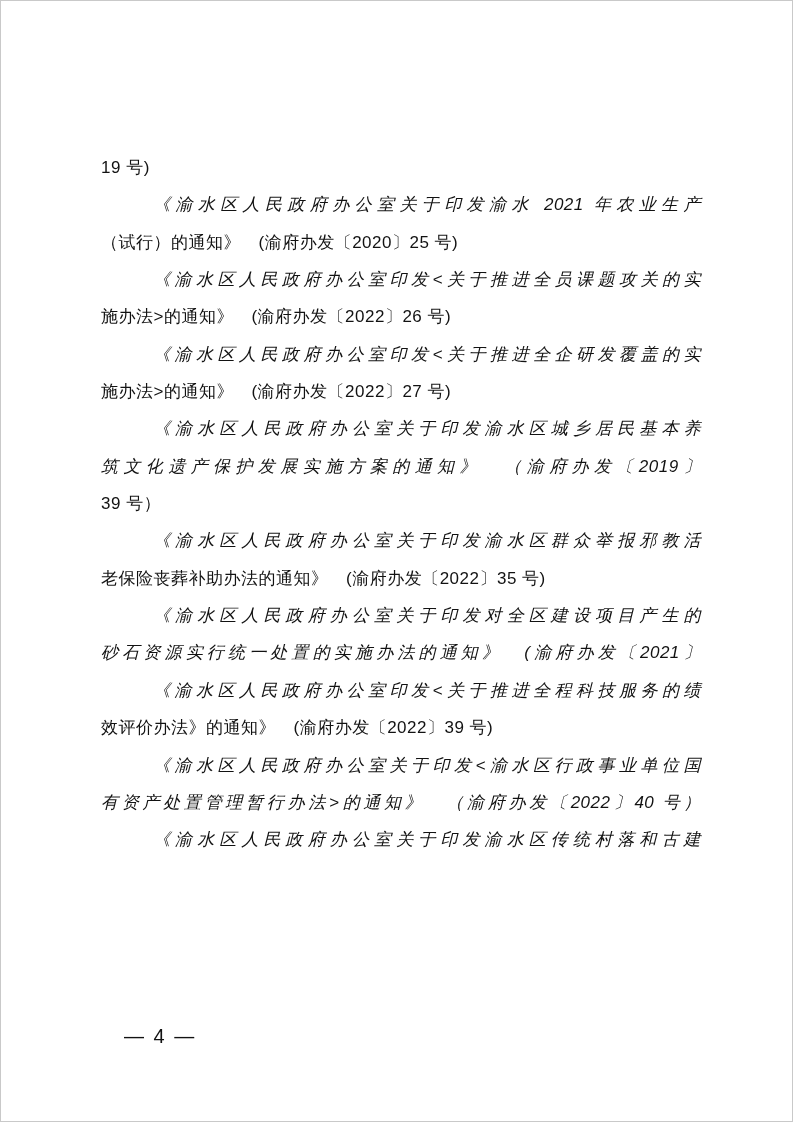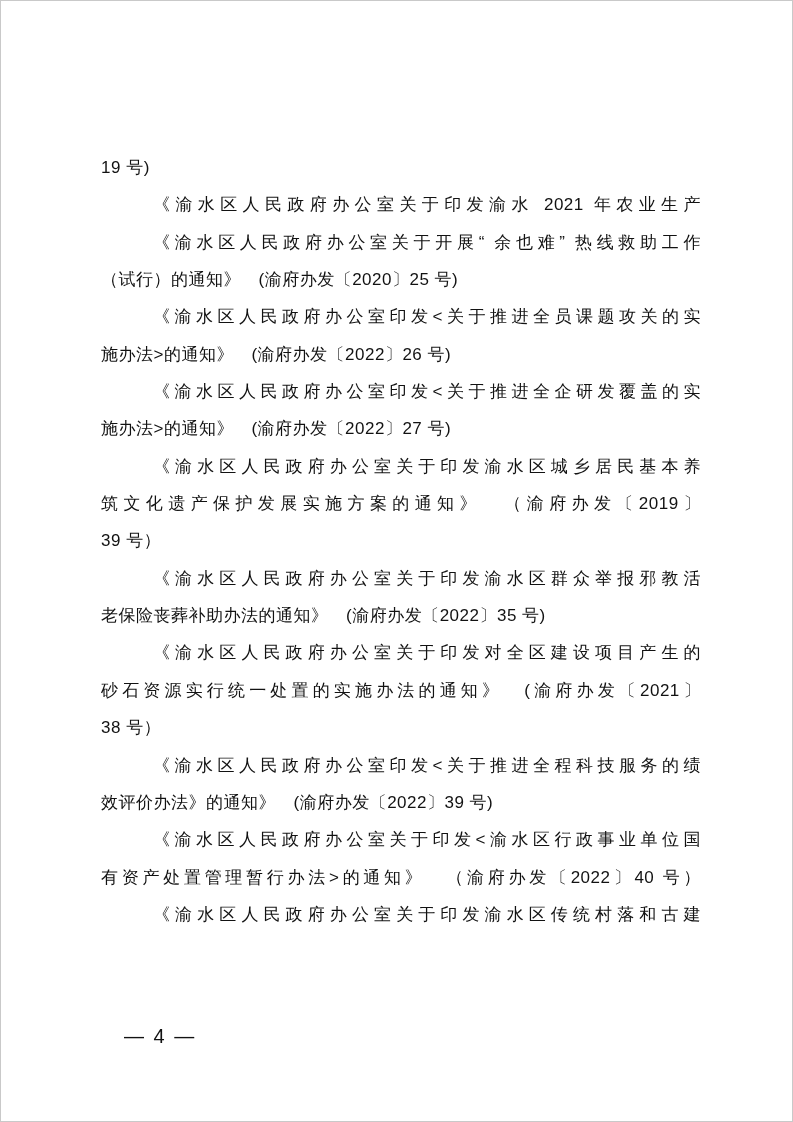--- a/index.html
+++ b/index.html
@@ -27,54 +27,53 @@
     white-space: pre;
     letter-spacing: 0.5px;
     overflow: visible;
   }
   .line.full {
     white-space: normal;
     text-align: justify;
     text-align-last: justify;
     text-justify: inter-character;
     word-break: keep-all;
+    font-style: italic;
   }
   .line.indent {
     text-indent: 52px;
   }
   .page-footer {
     position: absolute;
     left: 123px;
     top: 1021px;
     font-size: 20px;
     line-height: 28px;
     letter-spacing: 2px;
     color: #121212;
   }
 </style>
 </head>
 <body>
 
 <div class="doc-body">
   <div class="line">19 号)</div>
   <div class="line indent full">《渝水区人民政府办公室关于印发渝水 2021 年农业生产</div>
-  <div class="line indent full">《渝水区人民政府办公室关于开展“ 余也难” 热线救助工作</div>
   <div class="line">（试行）的通知》　(渝府办发〔2020〕25 号)</div>
   <div class="line indent full">《渝水区人民政府办公室印发&lt;关于推进全员课题攻关的实</div>
   <div class="line">施办法&gt;的通知》　(渝府办发〔2022〕26 号)</div>
   <div class="line indent full">《渝水区人民政府办公室印发&lt;关于推进全企研发覆盖的实</div>
   <div class="line">施办法&gt;的通知》　(渝府办发〔2022〕27 号)</div>
   <div class="line indent full">《渝水区人民政府办公室关于印发渝水区城乡居民基本养</div>
   <div class="line full">筑文化遗产保护发展实施方案的通知》　（渝府办发〔2019〕</div>
   <div class="line">39 号）</div>
   <div class="line indent full">《渝水区人民政府办公室关于印发渝水区群众举报邪教活</div>
   <div class="line">老保险丧葬补助办法的通知》　(渝府办发〔2022〕35 号)</div>
   <div class="line indent full">《渝水区人民政府办公室关于印发对全区建设项目产生的</div>
   <div class="line full">砂石资源实行统一处置的实施办法的通知》　(渝府办发〔2021〕</div>
-  <div class="line">38 号）</div>
   <div class="line indent full">《渝水区人民政府办公室印发&lt;关于推进全程科技服务的绩</div>
   <div class="line">效评价办法》的通知》　(渝府办发〔2022〕39 号)</div>
   <div class="line indent full">《渝水区人民政府办公室关于印发&lt;渝水区行政事业单位国</div>
   <div class="line full">有资产处置管理暂行办法&gt;的通知》　（渝府办发〔2022〕40 号）</div>
   <div class="line indent full">《渝水区人民政府办公室关于印发渝水区传统村落和古建</div>
 </div>
 
 <div class="page-footer">— 4 —</div>
 
 </body></html>

